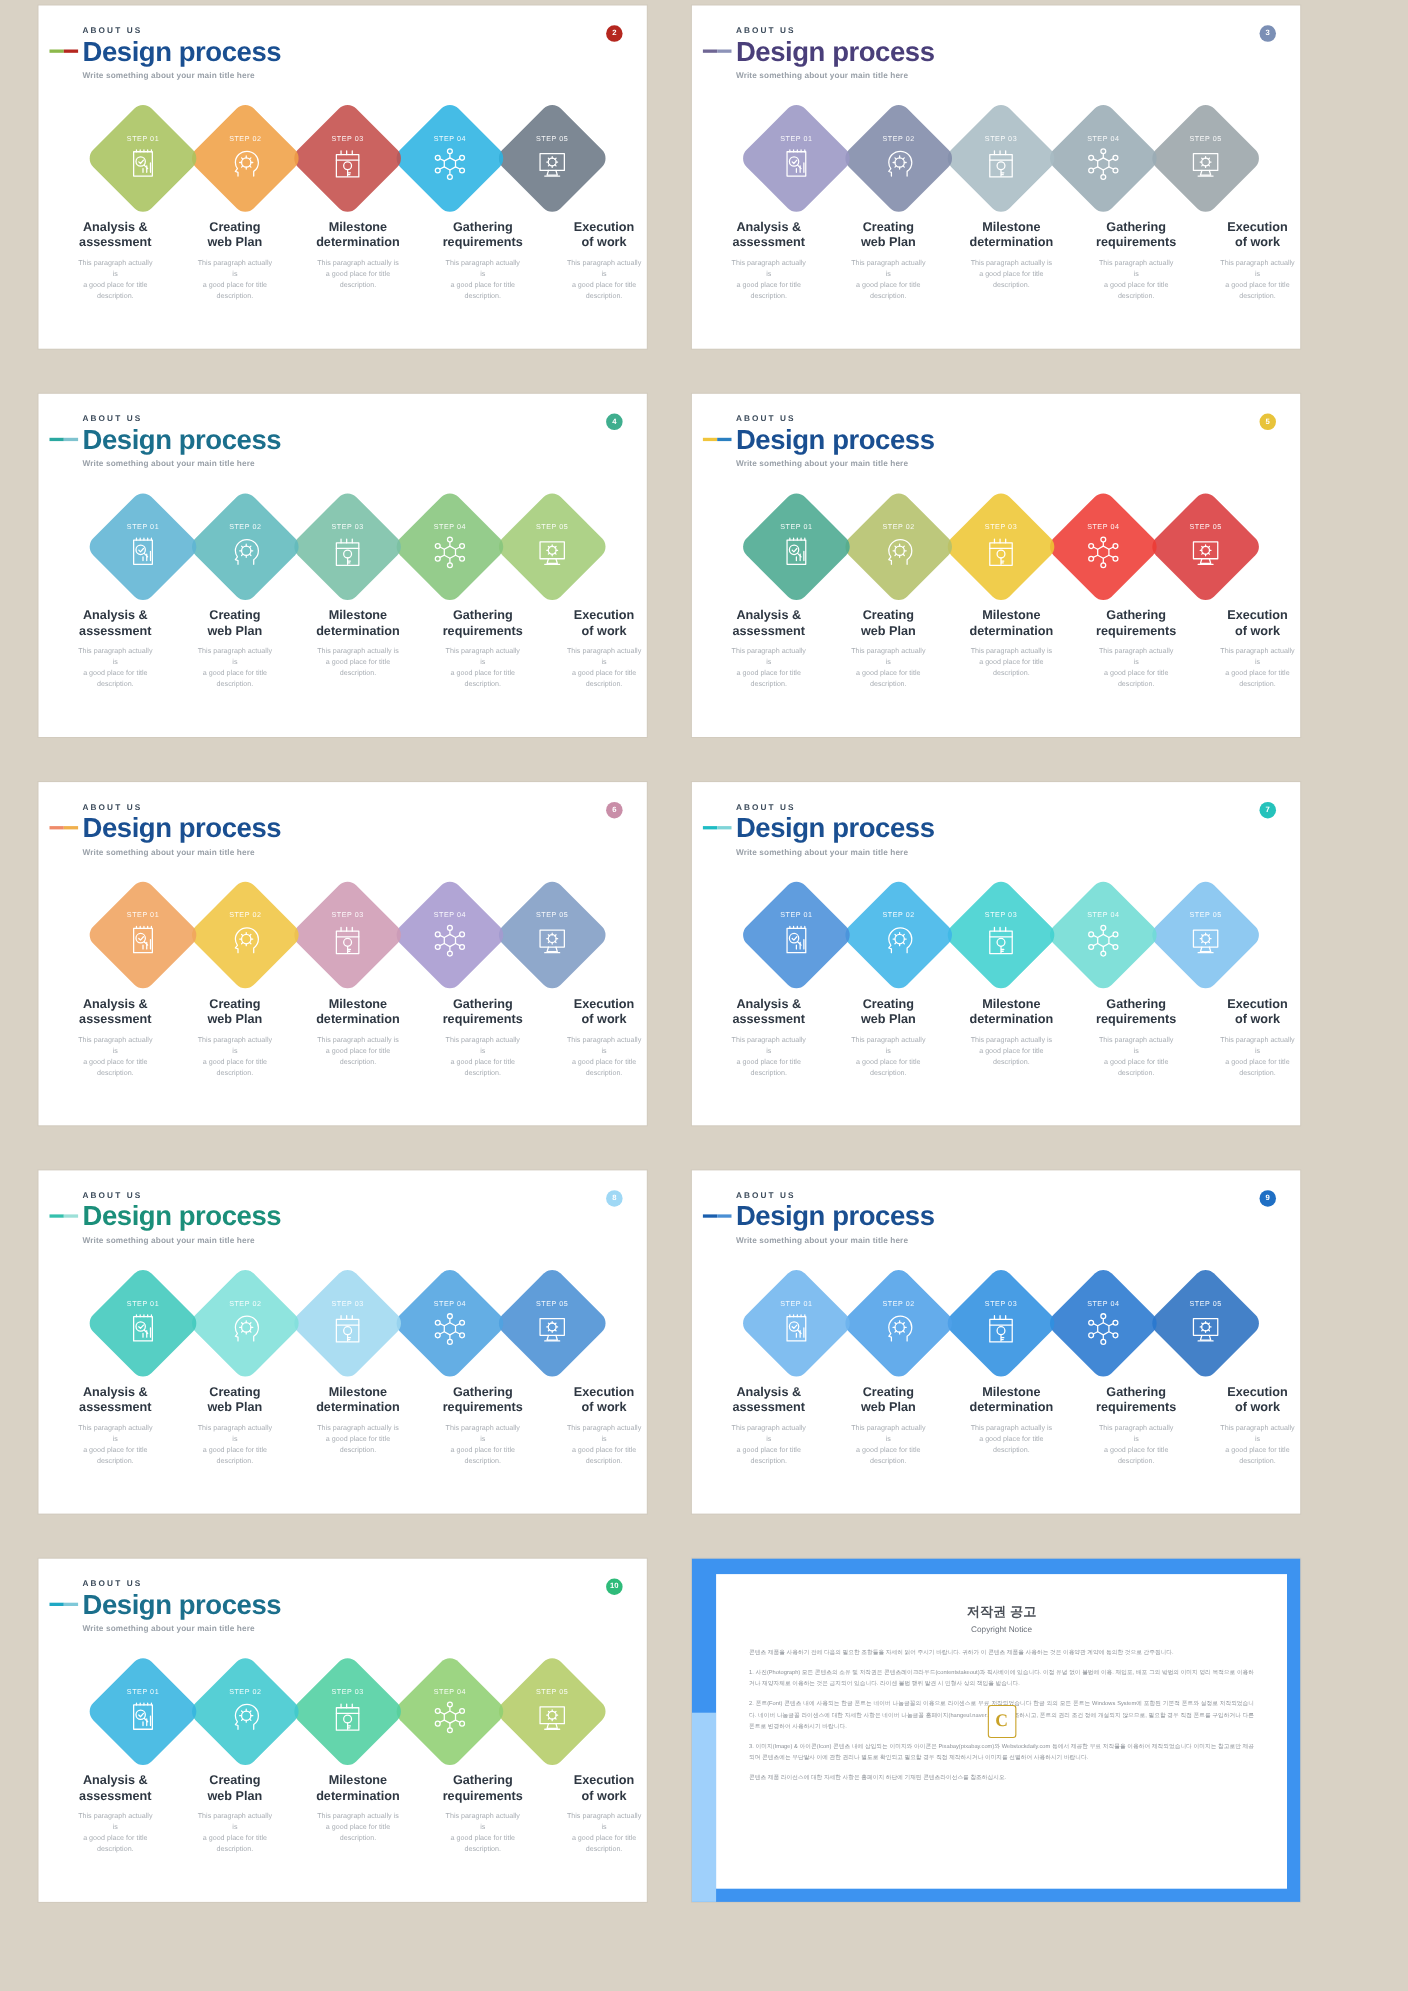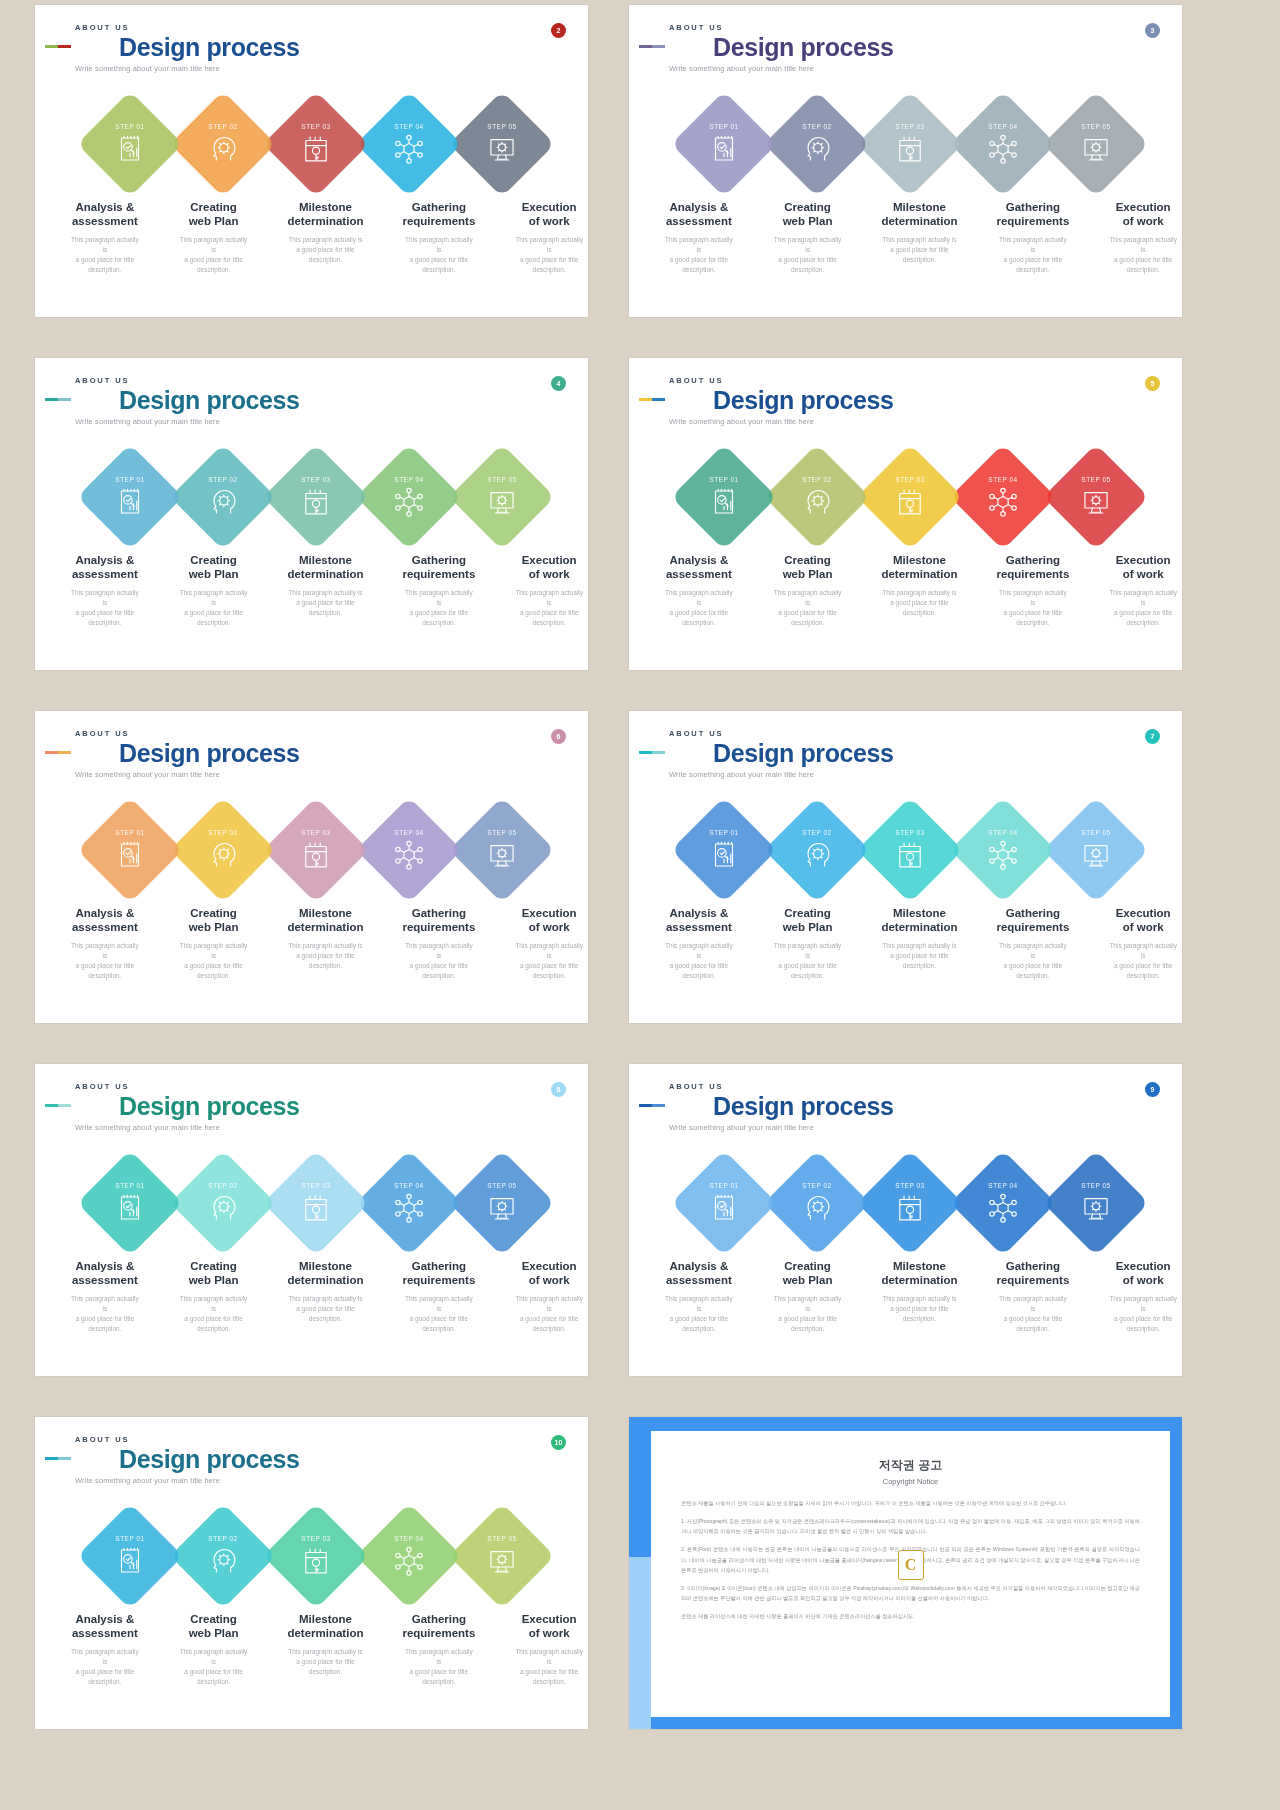--- a/index.html
+++ b/index.html
@@ -28,24 +28,23 @@
   }
   
   .hdr { position: absolute; left: 40px; top: 18px; }
   .eyebrow {
     font-size: 7.5px; letter-spacing: 1.9px; color: #3b4a5a;
     font-weight: 700; margin-bottom: 2px;
   }
   .title {
     font-size: 25px; font-weight: 700; line-height: 1.05;
     letter-spacing: -0.4px;
-    margin-left: 44px;
   }
   .subtitle {
-    font-size: 7.5px; color: #9aa1a9; margin-top: 4px; letter-spacing: 0.1px;
+    font-size: 7.5px; color: #9aa1a9; margin-top: 4px; letter-spacing: 0.1px; font-weight: bold;
   }
   .dash {
     position: absolute; left: 10px; top: 40px;
     width: 26px; height: 3px;
   }
   .dash span { display: block; height: 3px; }
   .dash .d1 { width: 13px; position: absolute; left: 0; top: 0; }
   .dash .d2 { width: 13px; position: absolute; left: 13px; top: 0; }
   .badge {
     position: absolute; right: 22px; top: 18px;

